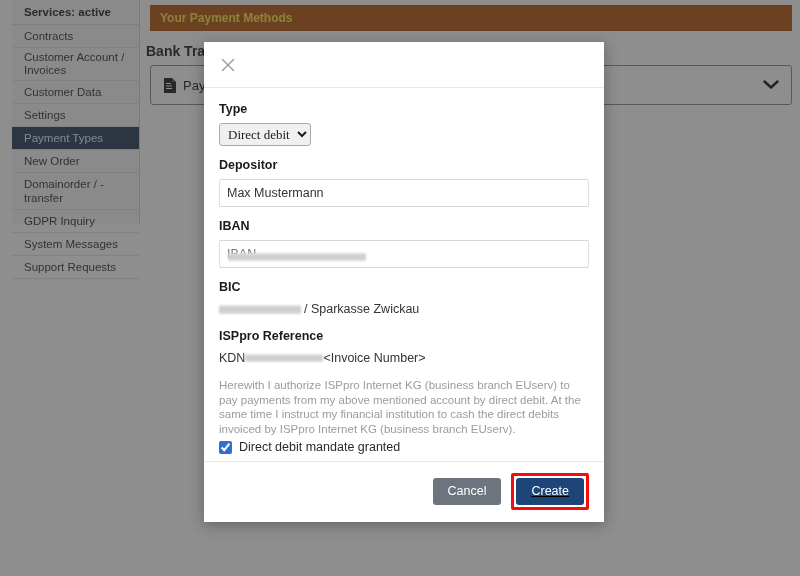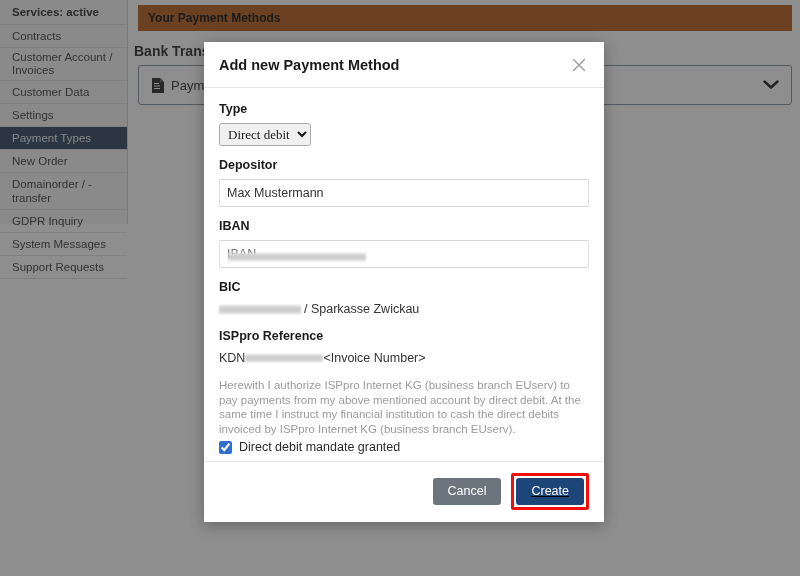--- a/index.html
+++ b/index.html
@@ -17,20 +17,21 @@
     width: 800px;
     height: 576px;
   }
 
   
   .page {
     position: absolute;
     inset: 0;
     display: flex;
     background: #ffffff;
+    padding-left: 12px;
   }
 
   .sidebar {
     width: 128px;
     flex: 0 0 128px;
     background: #f7f7f7;
     border-right: 1px solid #d0d0d0;
     height: 224px;
     box-sizing: border-box;
   }
@@ -66,21 +67,21 @@
 
   .content {
     flex: 1 1 auto;
     padding: 0;
     position: relative;
   }
 
   .banner {
     margin: 5px 8px 0 10px;
     background: #b4560e;
-    color: #000000;
+    color: #fde047;
     font-size: 12px;
     font-weight: bold;
     padding: 6px 0 6px 10px;
     line-height: 14px;
   }
 
   .section-title {
     margin: 12px 0 6px 6px;
     font-size: 14px;
     font-weight: bold;
@@ -342,21 +343,20 @@
         </span>
       </div>
     </div>
   </div>
 
   <div class="overlay"></div>
 
   <div class="modal">
 
     <div class="modal-header">
-      <div class="modal-title">Add new Payment Method</div>
       <div class="close-btn">
         <svg width="14" height="14" viewBox="0 0 14 14">
           <path d="M1.5 1.5l11 11M12.5 1.5l-11 11" stroke="#9a9a9a" stroke-width="1.4" stroke-linecap="round"></path>
         </svg>
       </div>
     </div>
 
     <div class="modal-body">
 
       <div class="field-group">

